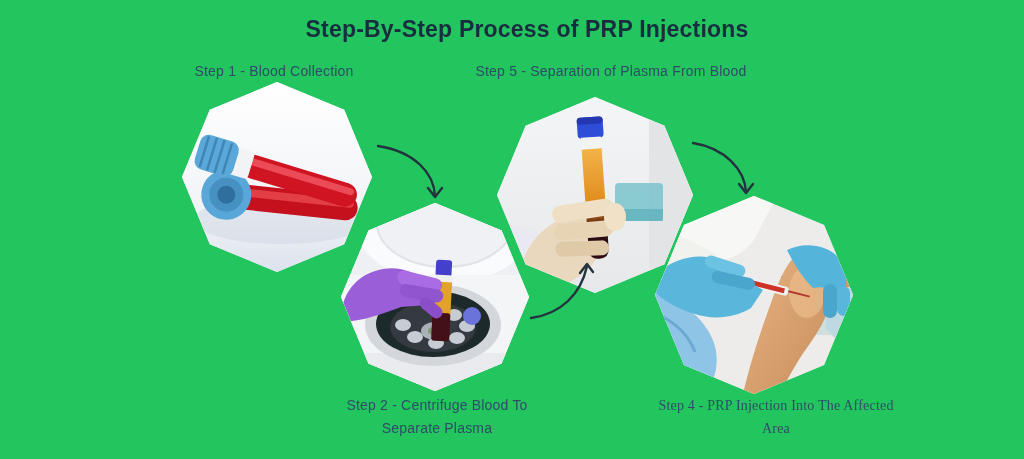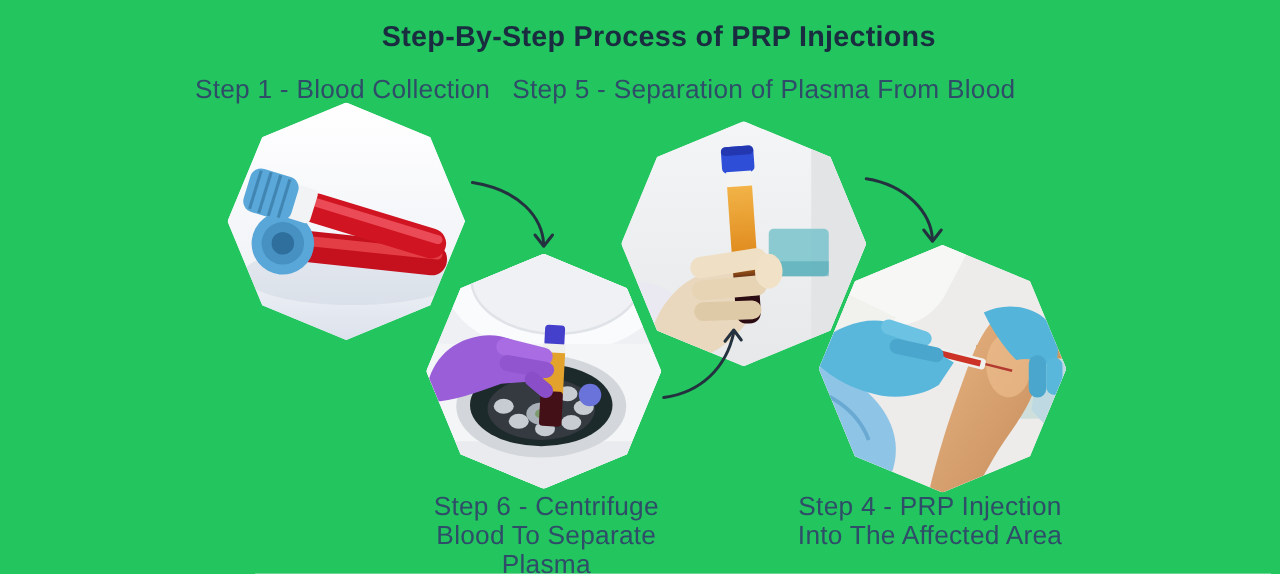--- a/index.html
+++ b/index.html
@@ -11,27 +11,27 @@
     overflow:hidden;
   }
   .title{
     position:absolute;top:16px;left:527px;transform:translateX(-50%);
     white-space:nowrap;
     font-size:23px;font-weight:700;letter-spacing:.2px;
     color:#1a2c40;
   }
   .step-label{
     position:absolute;transform:translateX(-50%);
-    font-size:21px;font-weight:400;letter-spacing:.2px;
+    font-size:14px;font-weight:400;letter-spacing:.2px;
     color:#2f4d68;text-align:center;line-height:23px;
   }
   #label-step1{left:274px;top:60px;white-space:nowrap;}
   #label-step3{left:611px;top:60px;white-space:nowrap;}
   #label-step2{left:437px;top:394px;width:240px;}
-  #label-step4{left:744px;top:394px;width:250px;}
+  #label-step4{left:776px;top:394px;width:250px;font-family:Liberation Serif, serif;}
   .oct{
     position:absolute;
     clip-path:polygon(50% 0%,85.36% 14.64%,100% 50%,85.36% 85.36%,50% 100%,14.64% 85.36%,0% 50%,14.64% 14.64%);
     background:#f2f4f7;
   }
   .oct svg{display:block;width:100%;height:100%;}
   #oct-step1{left:182px;top:82px;width:190px;height:190px;}
   #oct-step2{left:341px;top:203px;width:188px;height:188px;}
   #oct-step3{left:497px;top:97px;width:196px;height:196px;}
   #oct-step4{left:655px;top:196px;width:198px;height:198px;}
@@ -43,21 +43,21 @@
 </style>
 </head>
 <body>
 
 <div id="canvas">
 
   <div class="title">Step-By-Step Process of PRP Injections</div>
 
   <div class="step-label" id="label-step1">Step 1 - Blood Collection</div>
   <div class="step-label" id="label-step3">Step 5 - Separation of Plasma From Blood</div>
-  <div class="step-label" id="label-step2">Step 6 - Centrifuge Blood To Separate Plasma</div>
+  <div class="step-label" id="label-step2">Step 2 - Centrifuge Blood To Separate Plasma</div>
   <div class="step-label" id="label-step4">Step 4 - PRP Injection Into The Affected Area</div>
 
   <div class="oct" id="oct-step1">
     <svg viewBox="0 0 190 190">
       <defs>
         <linearGradient id="s1bg" x1="0" y1="0" x2="0" y2="1">
           <stop offset="0" stop-color="#ffffff"></stop>
             <stop offset="0.7" stop-color="#f1f3f7"></stop>
             <stop offset="1" stop-color="#dce2ec"></stop>
         </linearGradient>

